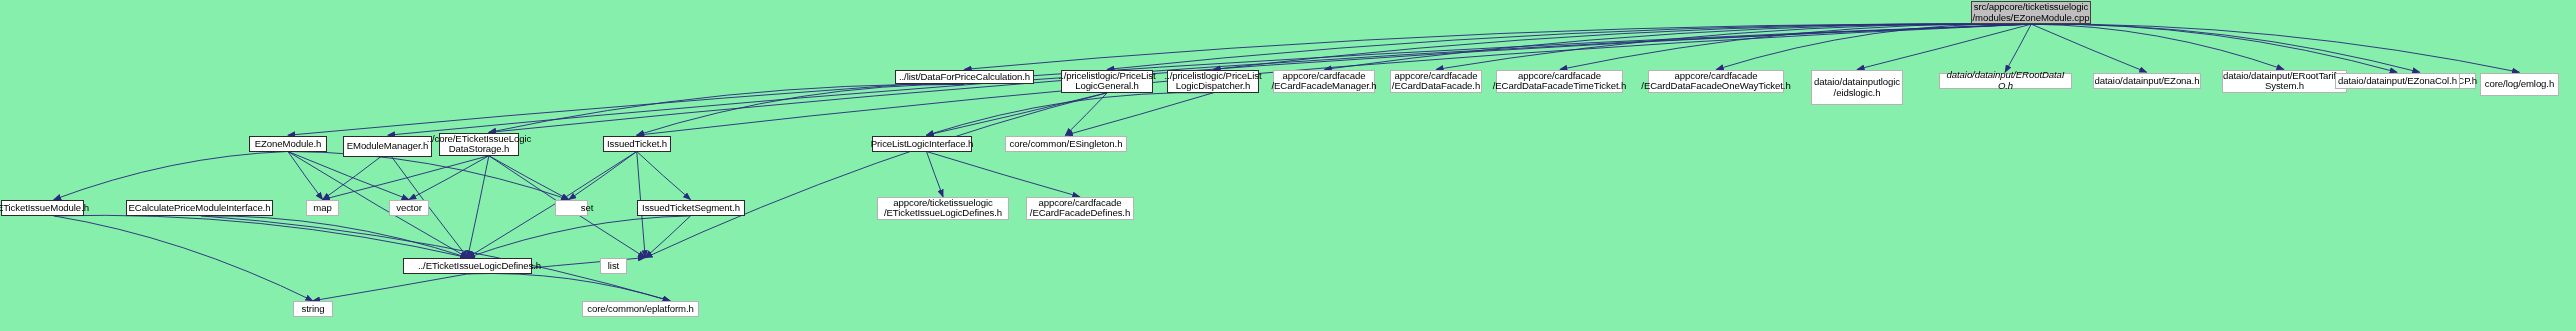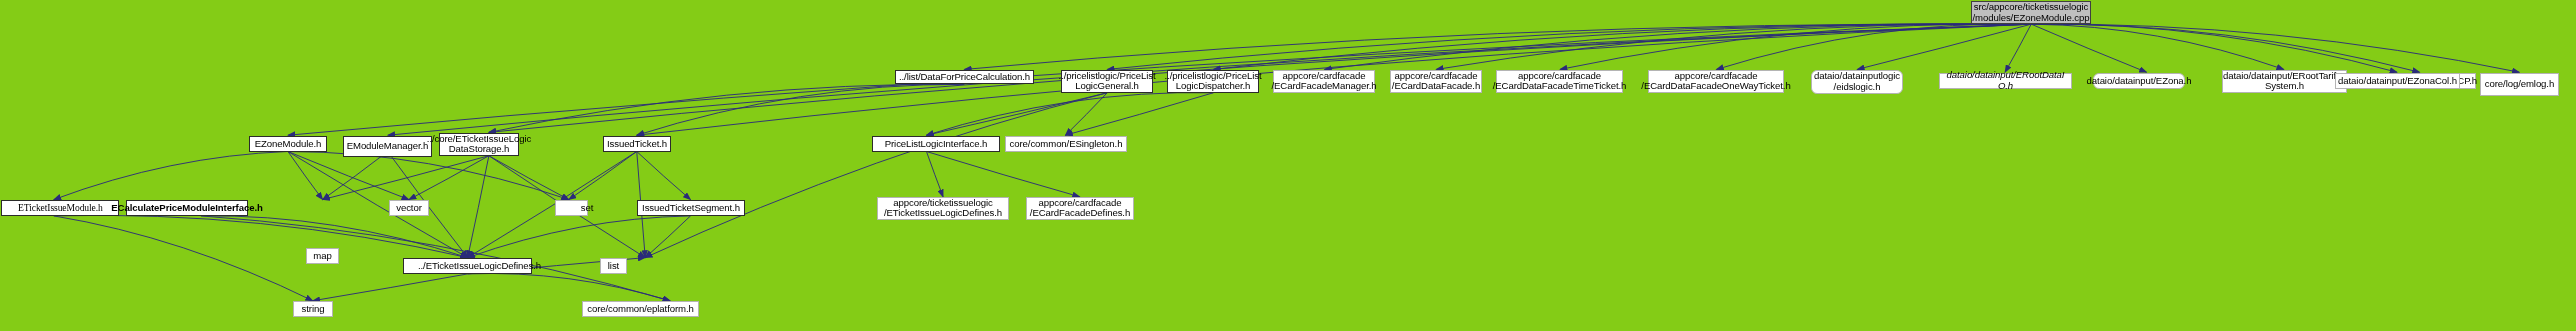--- a/index.html
+++ b/index.html
@@ -1,20 +1,20 @@
 <!DOCTYPE html>
 <html style="font-size:11.3px"><head>
 <meta charset="utf-8">
 <style>
   html,body{margin:0;padding:0;background:#ffffff;}
   #canvas{
     position:relative;
     width:2576px;
     height:332px;
-    background:#84cc16;
+    background:#86efac;
     font-family:"Liberation Sans","DejaVu Sans",sans-serif;
     overflow:hidden;
   }
   #edges{position:absolute;left:0;top:0;width:2576px;height:332px;}
   .node{
     position:absolute;
     box-sizing:border-box;
     display:flex;
     align-items:center;
     justify-content:center;
@@ -106,39 +106,39 @@
     <div class="node n-strong" style="left: 1167px; top: 70px; width: 92px; height: 22.6px;">../pricelistlogic/PriceList
 LogicDispatcher.h</div>
     <div class="node n-light" style="left: 1273px; top: 70px; width: 102px; height: 22.6px;">appcore/cardfacade
 /ECardFacadeManager.h</div>
     <div class="node n-light" style="left: 1390px; top: 70px; width: 92px; height: 22.6px;">appcore/cardfacade
 /ECardDataFacade.h</div>
     <div class="node n-light" style="left: 1496px; top: 70px; width: 127px; height: 22.6px;">appcore/cardfacade
 /ECardDataFacadeTimeTicket.h</div>
     <div class="node n-light" style="left: 1648px; top: 70px; width: 136px; height: 22.6px;">appcore/cardfacade
 /ECardDataFacadeOneWayTicket.h</div>
-    <div class="node n-light" style="left: 1811px; top: 70px; width: 92px; height: 24px; border-radius: 6px;">dataio/datainputlogic
+    <div class="node n-light" style="left: 1811px; top: 70px; width: 92px; height: 35px;">dataio/datainputlogic
 /eidslogic.h</div>
     <div class="node n-light" style="left: 1939px; top: 73px; width: 133px; height: 15.6px; font-style: italic;">dataio/datainput/ERootDataI O.h</div>
-    <div class="node n-light" style="left: 2093px; top: 73px; width: 92px; height: 15.6px; border-radius: 6px;">dataio/datainput/EZona.h</div>
+    <div class="node n-light" style="left: 2093px; top: 73px; width: 108px; height: 15.6px;">dataio/datainput/EZona.h</div>
     <div class="node n-light" style="left: 2222px; top: 70px; width: 125px; height: 22.6px;">dataio/datainput/ERootTarifny
 System.h</div>
     <div class="node n-light" style="left: 2363px; top: 73px; width: 113px; height: 15.6px;">dataio/datainput/ERootCP.h</div>
     <div class="node n-light" style="left: 2335px; top: 73px; width: 125px; height: 15.6px;">dataio/datainput/EZonaCol.h</div>
     <div class="node n-light" style="left: 2480px; top: 73px; width: 79px; height: 23px;">core/log/emlog.h</div>
     <div class="node n-strong" style="left: 249px; top: 136px; width: 78px; height: 15.6px;">EZoneModule.h</div>
     <div class="node n-strong" style="left: 343px; top: 136px; width: 89px; height: 21px;">EModuleManager.h</div>
     <div class="node n-strong" style="left: 439px; top: 133px; width: 80px; height: 22.6px;">../core/ETicketIssueLogic
 DataStorage.h</div>
     <div class="node n-strong" style="left: 603px; top: 136px; width: 68px; height: 15.6px;">IssuedTicket.h</div>
-    <div class="node n-strong" style="left: 872px; top: 136px; width: 128px; height: 15.6px;">PriceListLogicInterface.h</div>
+    <div class="node n-strong" style="left: 872px; top: 136px; width: 100px; height: 15.6px;">PriceListLogicInterface.h</div>
     <div class="node n-light" style="left: 1005px; top: 136px; width: 122px; height: 15.6px;">core/common/ESingleton.h</div>
-    <div class="node n-strong" style="left: 1.4px; top: 200px; width: 118px; height: 15.6px; font-family: Liberation Serif, serif;">ETicketIssueModule.h</div>
-    <div class="node n-strong" style="left: 126px; top: 200px; width: 122px; height: 15.6px; font-weight: bold;">ECalculatePriceModuleInterface.h</div>
-    <div class="node n-light" style="left: 306px; top: 200px; width: 33px; height: 15.6px; margin-top: 48px;">map</div>
+    <div class="node n-strong" style="left: 1.4px; top: 200px; width: 83px; height: 15.6px;">ETicketIssueModule.h</div>
+    <div class="node n-strong" style="left: 126px; top: 200px; width: 147px; height: 15.6px;">ECalculatePriceModuleInterface.h</div>
+    <div class="node n-light" style="left: 306px; top: 200px; width: 33px; height: 15.6px;">map</div>
     <div class="node n-light" style="left: 389px; top: 200px; width: 40px; height: 15.6px;">vector</div>
     <div class="node n-light" style="left: 555px; top: 200px; width: 28px; height: 15.6px; padding-left: 31px;">set</div>
     <div class="node n-strong" style="left: 637px; top: 200px; width: 108px; height: 15.6px;">IssuedTicketSegment.h</div>
     <div class="node n-light" style="left: 877px; top: 197px; width: 132px; height: 22.6px;">appcore/ticketissuelogic
 /ETicketIssueLogicDefines.h</div>
     <div class="node n-light" style="left: 1026px; top: 197px; width: 108px; height: 22.6px;">appcore/cardfacade
 /ECardFacadeDefines.h</div>
     <div class="node n-strong" style="left: 403px; top: 258px; width: 129px; height: 15.6px; padding-left: 24px;">../ETicketIssueLogicDefines.h</div>
     <div class="node n-light" style="left: 600px; top: 258px; width: 27px; height: 16px;">list</div>
     <div class="node n-light" style="left: 293px; top: 301px; width: 40px; height: 15.6px;">string</div>

